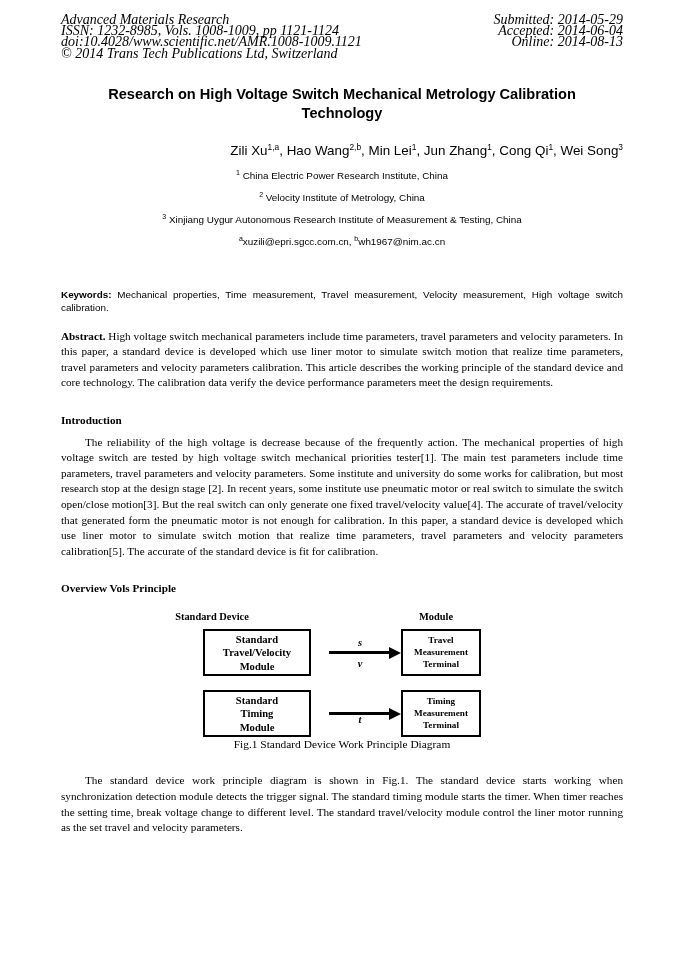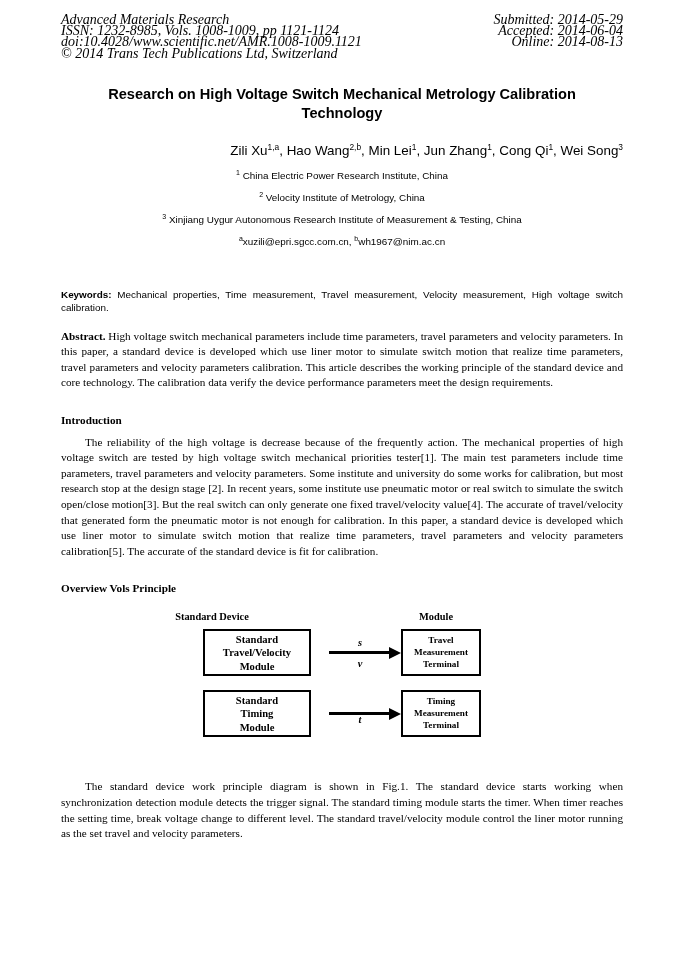--- a/index.html
+++ b/index.html
@@ -215,21 +215,21 @@
     position: absolute;
     left: 0;
     right: 0;
     top: 126px;
     text-align: center;
     font-family: "Liberation Serif", serif;
     font-size: 11.4px;
     line-height: 14px;
   }
 
-  .last-par { margin-top: 20px; }
+  .last-par { margin-top: 14px; }
 </style>
 </head>
 <body>
 
 <div class="page">
 
   <div class="journal-header">
     <div class="left">
       <div>Advanced Materials Research</div>
       <div>ISSN: 1232-8985, Vols. 1008-1009, pp 1121-1124</div>
@@ -301,17 +301,18 @@
       </div>
       <div class="arrow-lbl t">t</div>
 
       <div class="dbox dst r2">
         <span class="ln">Timing</span>
         <span class="ln">Measurement</span>
         <span class="ln">Terminal</span>
       </div>
     </div>
 
+    <div class="fig-caption">Fig.1 Standard Device Work Principle Diagram</div>
   </div>
 
   <div class="body-par last-par">The standard device work principle diagram is shown in Fig.1. The standard device starts working when synchronization detection module detects the trigger signal. The standard timing module starts the timer. When timer reaches the setting time, break voltage change to different level. The standard travel/velocity module control the liner motor running as the set travel and velocity parameters.</div>
 
 </div>
 
 </body></html>

